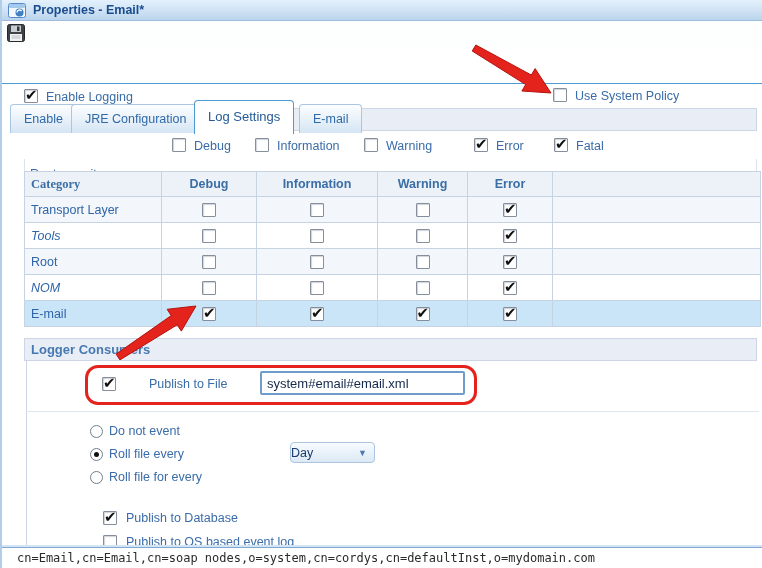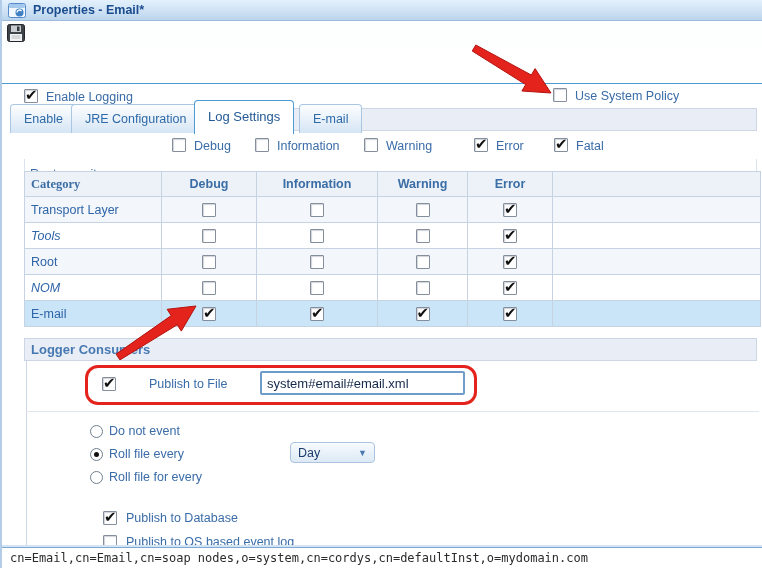--- a/index.html
+++ b/index.html
@@ -100,30 +100,30 @@
   .red-rect {
     position:absolute; left:83px; top:365px; width:392px; height:40px;
     border:3px solid #e3231c; border-radius:13px; pointer-events:none; z-index:5;
   }
   .dropdown {
     position:absolute; left:288px; top:442px; width:85px; height:21px;
     border:1px solid #aac4e0; border-radius:4px;
     background:linear-gradient(#f7fbfe,#dce9f5);
     display:flex; align-items:center; cursor:pointer;
   }
-  .dropdown .val { flex:1; color:#1a3a6a; padding-left:7px; }
+  .dropdown .val { flex:1; color:#1a3a6a; }
   .dropdown .arrow { color:#4a7ab0; font-size:9px; padding-right:7px; }
   
   .statusbar {
     position:absolute; left:0; right:0; bottom:0; height:21px;
     background:#fff; border-top:1px solid #7fa9d2;
     box-shadow:0 -2px 0 #d3e5f5;
     z-index:8;
     font-family:"DejaVu Sans Mono","Liberation Mono",monospace;
-    font-size:12px; color:#2b2b2b; line-height:20px; padding-left:8px;
+    font-size:12px; color:#2b2b2b; line-height:20px; padding-left:15px;
     white-space:nowrap;
   }
   .annotation-layer { position:absolute; left:0; top:0; width:762px; height:568px; pointer-events:none; z-index:6; }
 </style>
 </head>
 <body>
 
 <div class="window">
 
   <div class="titlebar">

